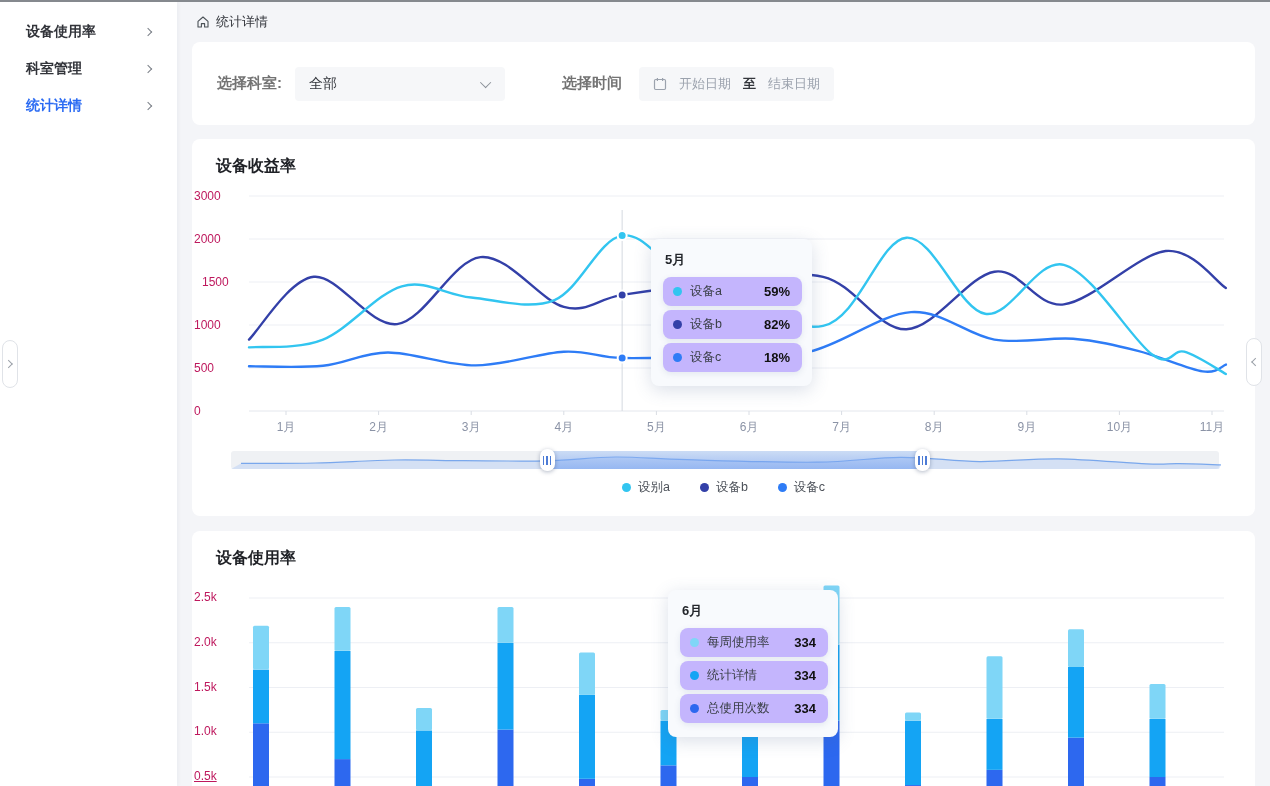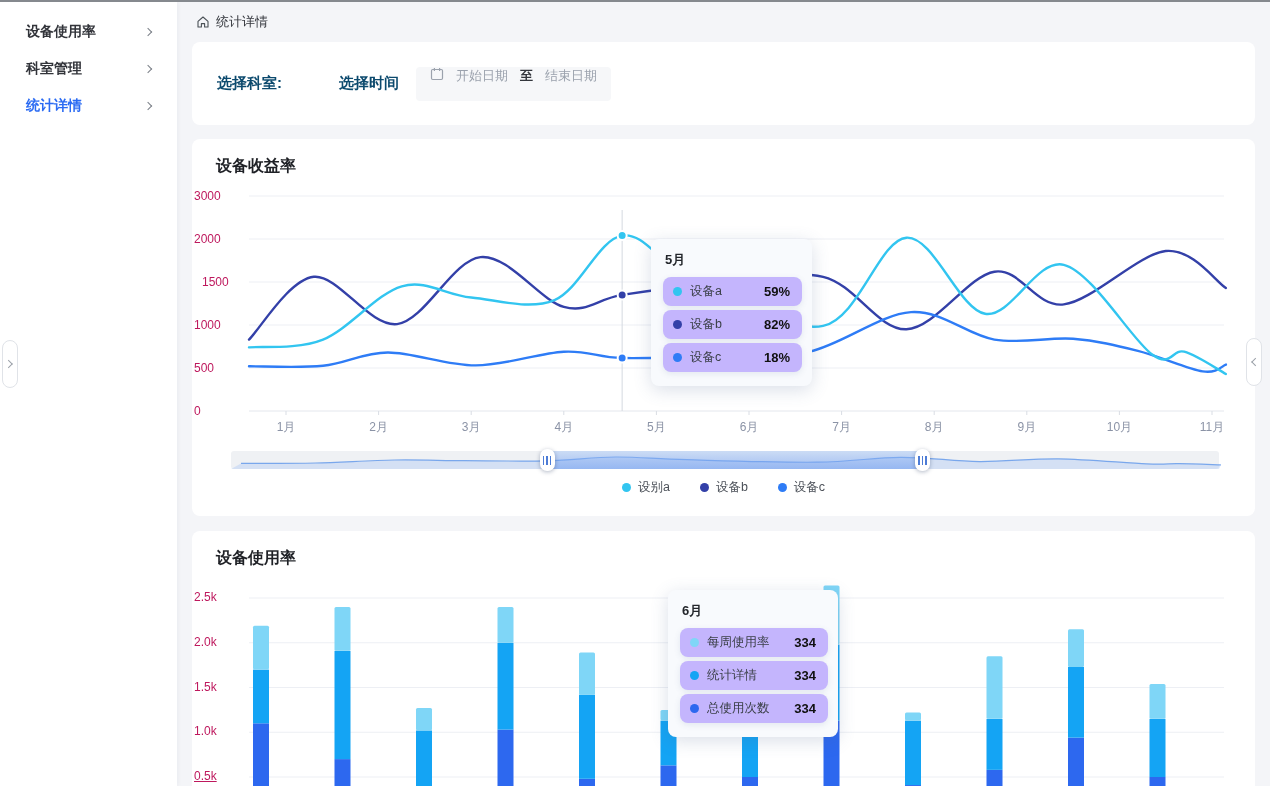--- a/index.html
+++ b/index.html
@@ -18,29 +18,29 @@
   .side-item.active .chev-r { border-color:#7A7F87; }
 
   
   .main { position:absolute; left:177px; top:2px; width:1093px; height:784px; background:#F4F5F8; }
   .crumb-row { height:40px; display:flex; align-items:center; padding-left:19px; gap:6px; }
   .crumb-row span { font-size:13px; color:#33363C; }
   .content { padding:0 15px; }
 
   .card { background:#fff; border-radius:8px; }
   .filter-card { height:83px; display:flex; align-items:center; padding-left:25px; margin-bottom:14px; }
-  .f-label { font-size:15px; font-weight:700; color:#0c4a6e; }
+  .f-label { font-size:15px; font-weight:700; color:#737373; }
   .select-box { margin-left:13px; width:210px; height:34px; background:#F6F7F9; border-radius:4px;
     display:flex; align-items:center; justify-content:space-between; padding:0 14px; cursor:pointer; }
   .select-box span { font-size:14px; color:#33363C; }
   .chev-d { width:8px; height:8px; border-left:1.5px solid #8A9097; border-bottom:1.5px solid #8A9097;
     transform:rotate(-45deg) translateY(-2px); }
   .time-label { margin-left:57px; }
   .date-box { margin-left:17px; height:34px; background:#F6F7F9; border-radius:4px;
-    display:flex; padding:0 14px; gap:12px; }
+    display:flex; align-items:center; padding:0 14px; gap:12px; }
   .date-ph { font-size:13px; color:#9BA2AD; cursor:text; }
   .date-to { font-size:13px; color:#33363C; font-weight:700; }
 
   .chart-card { position:relative; overflow:hidden; }
   .chart-card.c1 { height:377px; }
   .chart-card.c2 { height:330px; margin-top:15px; }
   .chart-title { position:absolute; left:24px; top:17px; font-size:16px; font-weight:700; color:#1F2126; }
 
   .ylab { position:absolute; width:40px; text-align:left; font-size:12px; color:#be185d; }
   .xlab { position:absolute; font-size:12px; color:#8B93A6; text-align:center; width:40px; }
@@ -105,20 +105,24 @@
     <svg width="14" height="14" viewBox="0 0 14 14">
       <path d="M2 6.4 L7 2 L12 6.4 V12 H8.6 V8.6 H5.4 V12 H2 Z" fill="none" stroke="#4A5056" stroke-width="1.1" stroke-linejoin="round"></path>
     </svg>
     <span>统计详情</span>
   </div>
 
   <div class="content">
 
     <div class="card filter-card">
       <span class="f-label">选择科室:</span>
+      <div class="select-box">
+        <span>全部</span>
+        <span class="chev-d"></span>
+      </div>
       <span class="f-label time-label">选择时间</span>
       <div class="date-box">
         <svg width="14" height="14" viewBox="0 0 14 14">
           <rect x="1.5" y="2.5" width="11" height="10" rx="1.2" fill="none" stroke="#9BA2AD" stroke-width="1.2"></rect>
           <line x1="4.4" y1="1" x2="4.4" y2="4" stroke="#9BA2AD" stroke-width="1.2"></line>
           <line x1="9.6" y1="1" x2="9.6" y2="4" stroke="#9BA2AD" stroke-width="1.2"></line>
         </svg>
         <span class="date-ph">开始日期</span>
         <span class="date-to">至</span>
         <span class="date-ph">结束日期</span>

